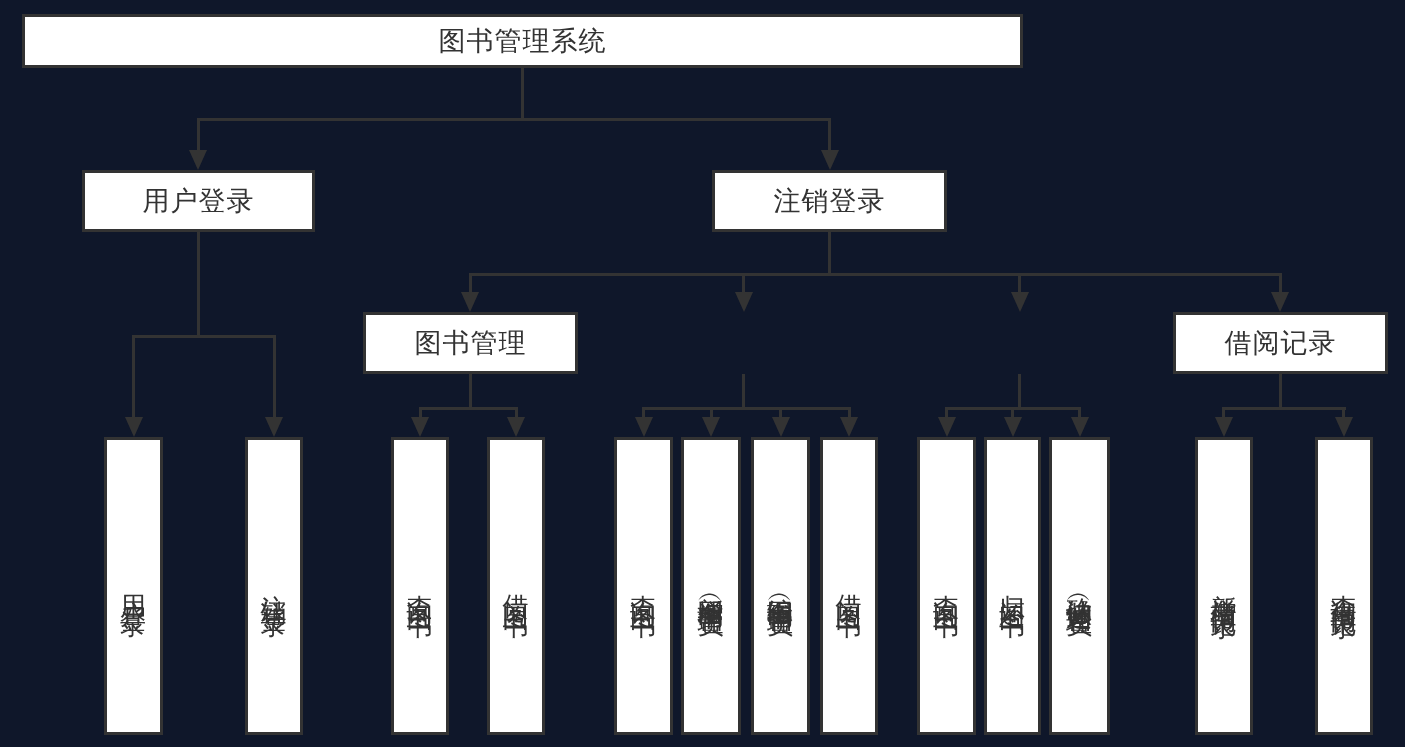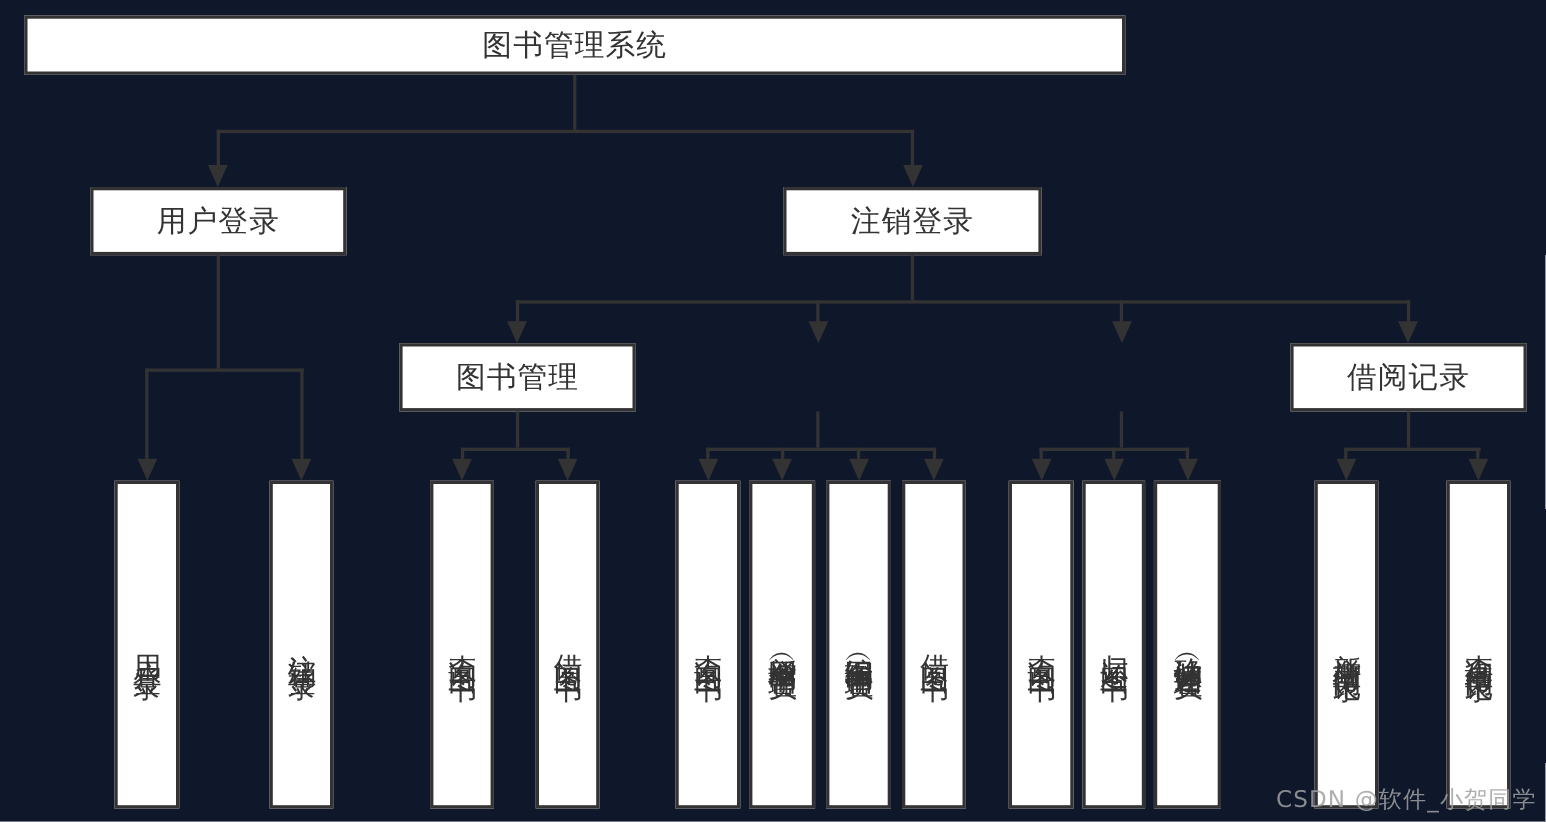--- a/index.html
+++ b/index.html
@@ -172,15 +172,14 @@
     <span class="vb" style="letter-spacing:2px;">确认归还（管理员）</span>
   </div>
 
   <div class="b" style="left:1195px;top:437px;width:58px;height:298px;">
     <span class="vb" style="letter-spacing:4px;">新增借阅记录</span>
   </div>
   <div class="b" style="left:1315px;top:437px;width:58px;height:298px;">
     <span class="vb" style="letter-spacing:4px;">查询借阅记录</span>
   </div>
 
-  <div class="watermark">CSDN @软件_小贺同学</div>
 
 </div>
 
 </body></html>

